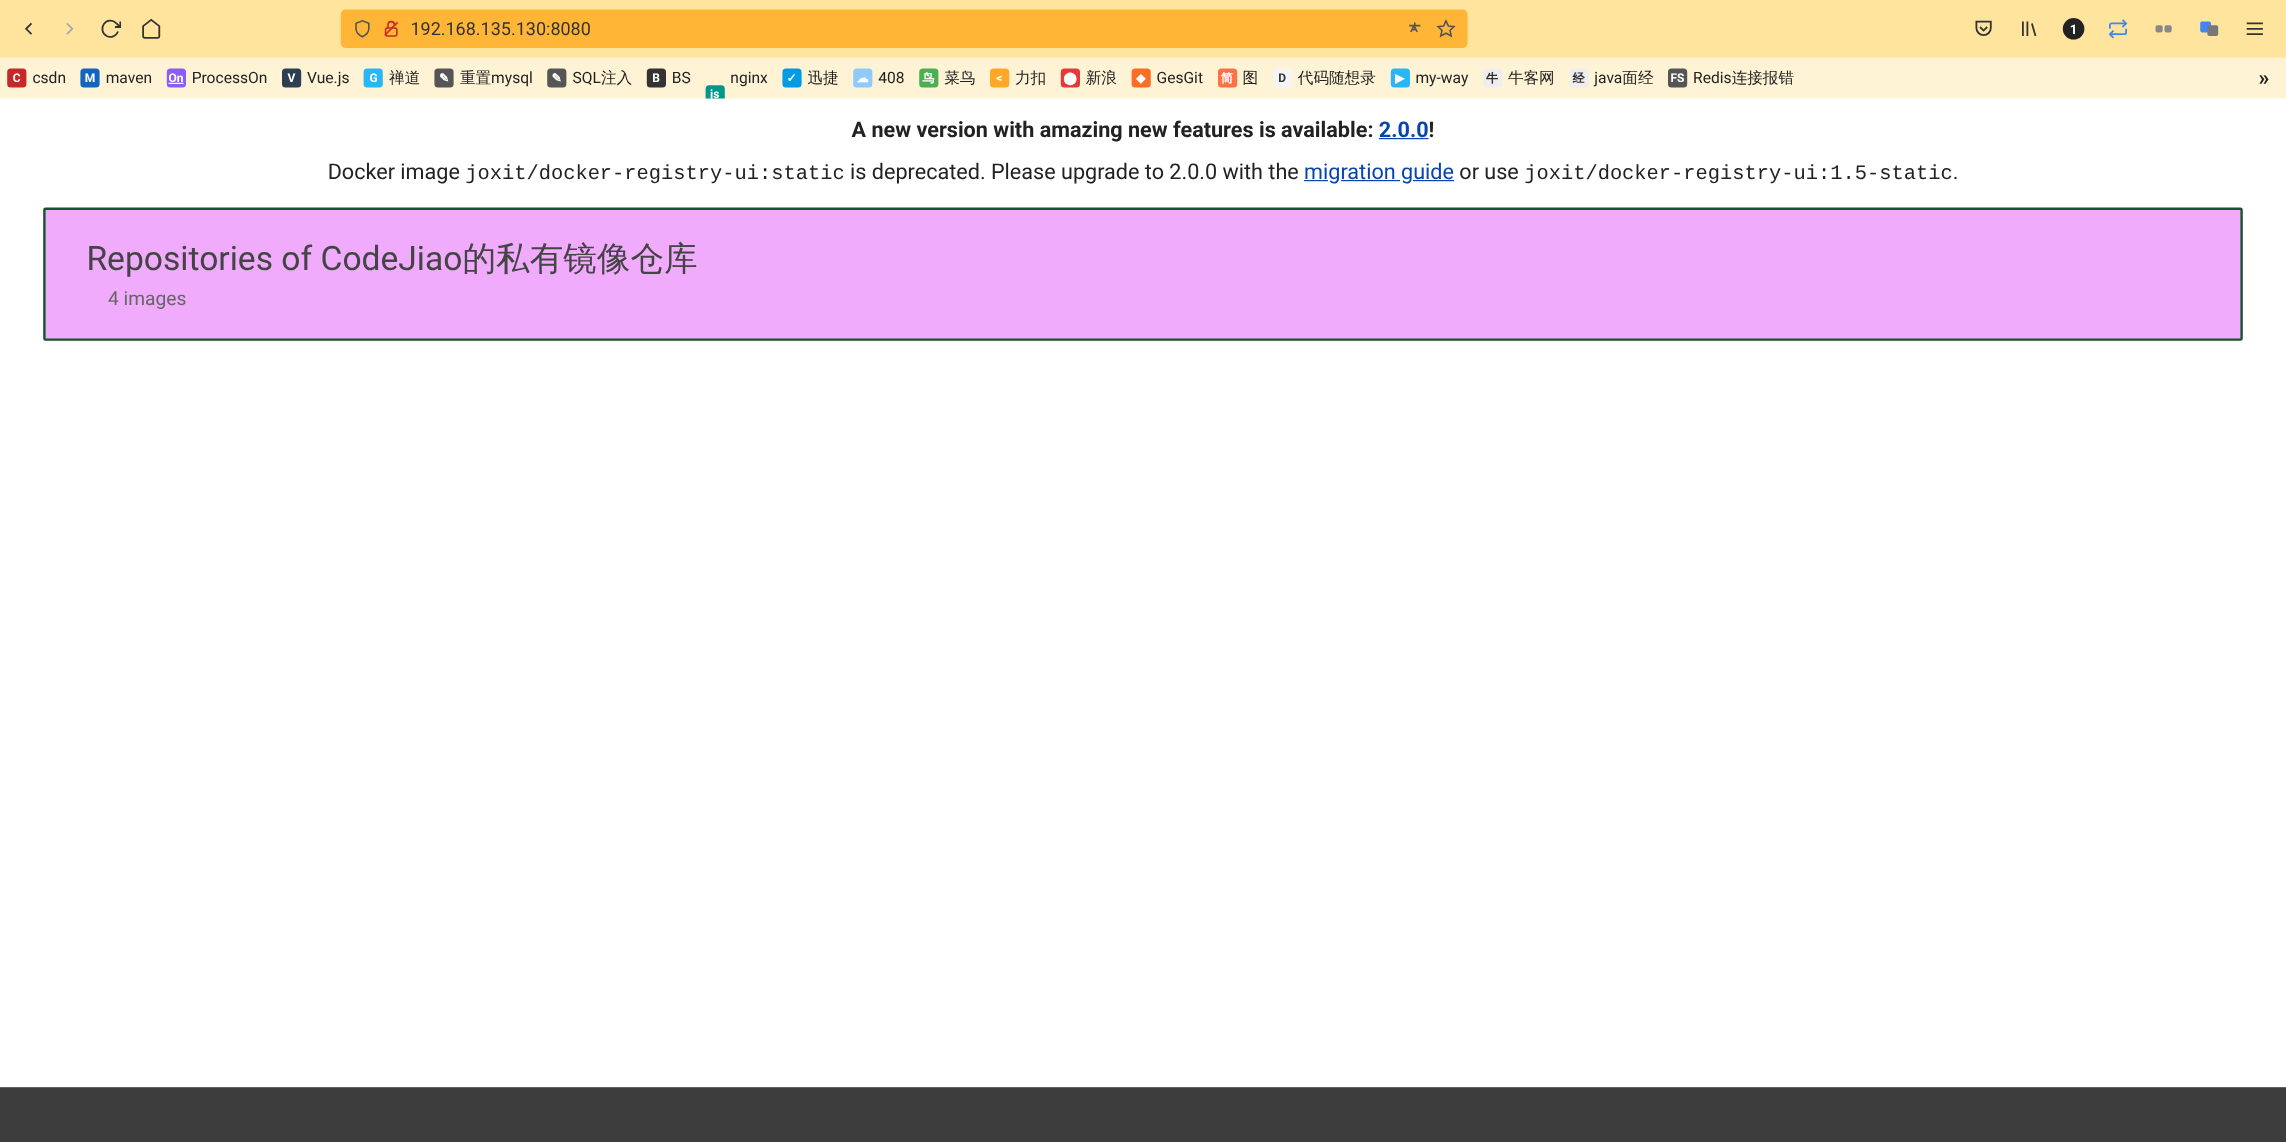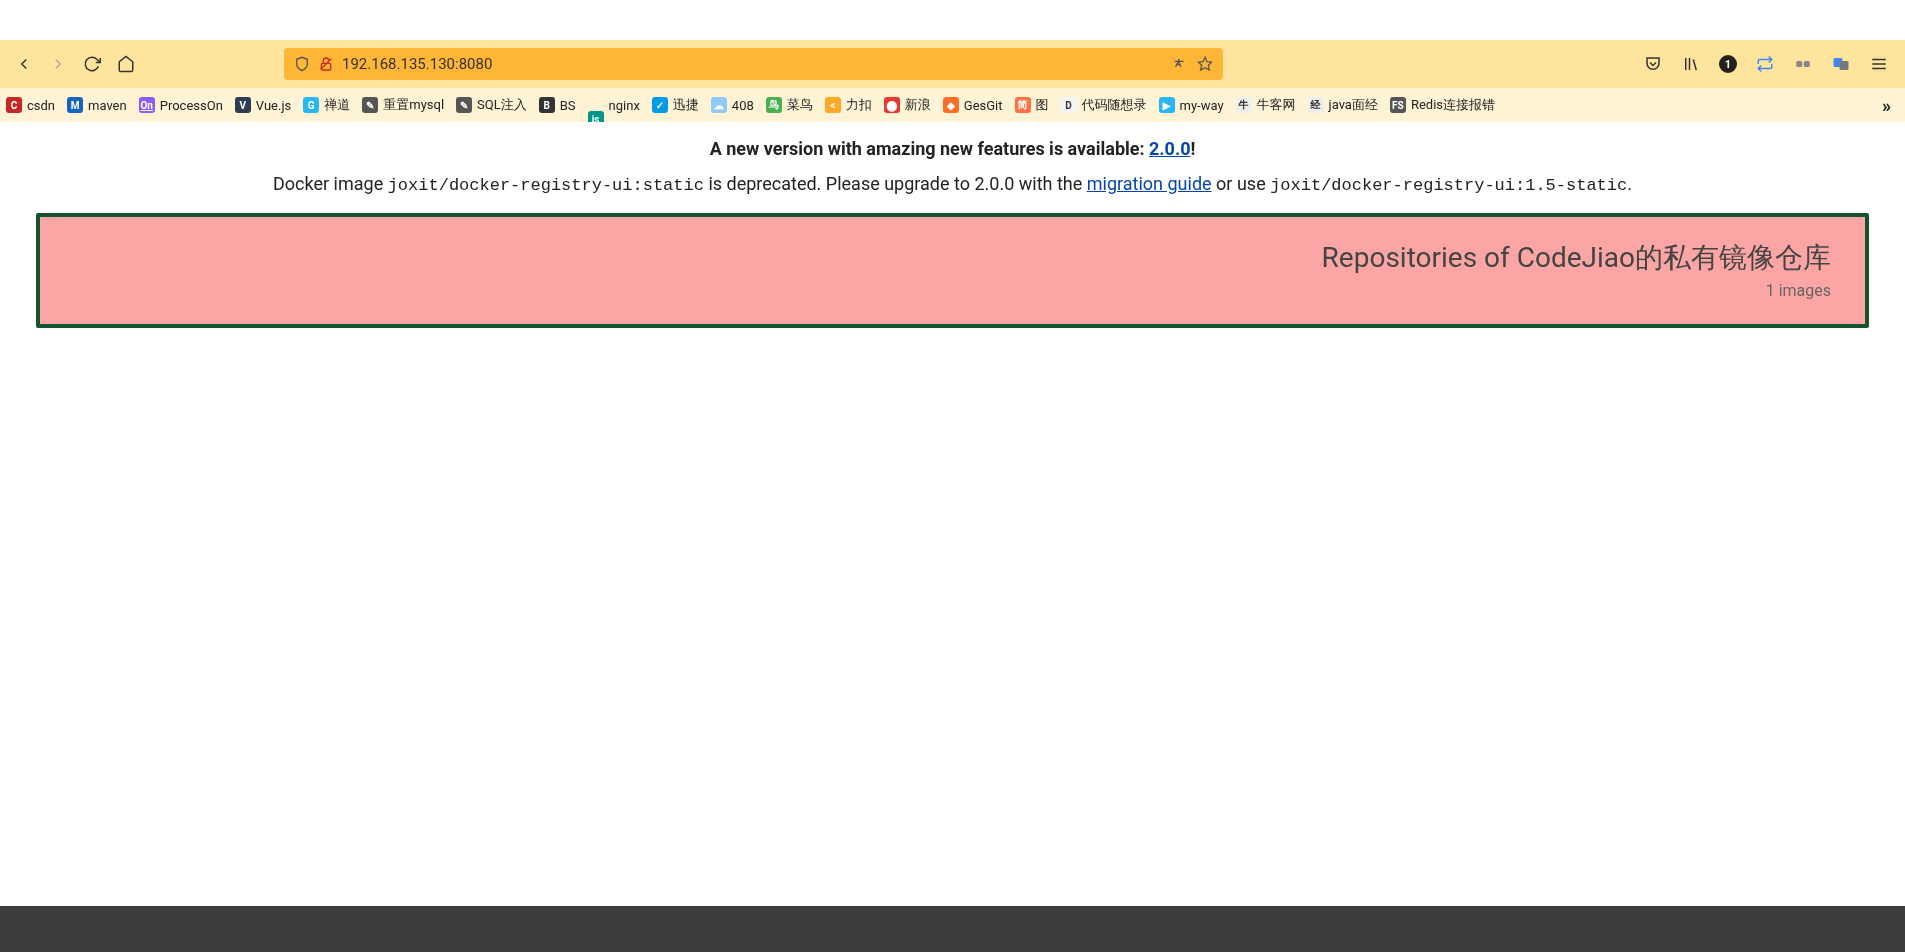--- a/index.html
+++ b/index.html
@@ -1,19 +1,19 @@
 <!DOCTYPE html>
 <html><head>
 <meta charset="utf-8">
 <style>
 * { margin: 0; padding: 0; box-sizing: border-box; }
 body { font-family: -apple-system, BlinkMacSystemFont, "Segoe UI", Roboto, Helvetica, Arial, sans-serif; font-size: 14px; color: #222; background: #fff; }
 
 .browser-top { background: #fee49c; border-bottom: 0px; }
-.toolbar { display: flex; align-items: center; height: 48px; padding: 0 10px; gap: 6px; margin-top: 40px; }
+.toolbar { display: flex; align-items: center; height: 48px; padding: 0 10px; gap: 6px; }
 .nav-btn { width: 28px; height: 28px; display:flex; align-items:center; justify-content:center; color:#333; cursor:pointer; }
 .nav-btn.disabled { color:#aaa; }
 .urlbar { display:flex; align-items:center; flex: 0 0 939px; margin-left: 138px; height: 32px; background:#ffb636; border-radius:4px; padding:0 10px; gap:8px; color:#333; }
 .urlbar .icon { width:16px; height:16px; display:flex; align-items:center; justify-content:center; }
 .urlbar .addr { flex:1; font-size:15px; }
 .urlbar .right { display:flex; align-items:center; gap:10px; }
 .toolbar-right { display:flex; align-items:center; gap:18px; margin-left:auto; padding-right:6px; }
 .toolbar-right .icon { width:20px; height:20px; display:flex; align-items:center; justify-content:center; color:#333; }
 .badge-dark { width:18px; height:18px; border-radius:50%; background:#222; color:#fff; display:flex; align-items:center; justify-content:center; font-size:11px; font-weight:bold; }
 
@@ -23,21 +23,21 @@
 .bm-overflow { margin-left:auto; padding:0 8px; font-size:18px; font-weight:bold; cursor:pointer; }
 
 .content { background:#fff; }
 .notice { text-align:center; padding: 16px 20px 0; font-size:18px; }
 .notice .bold { font-weight:bold;text-align:right; }
 .notice a { color:#0645ad; text-decoration:underline; font-weight:bold;margin-top:20px; }
 .deprecation { text-align:center; padding: 14px 20px 18px; font-size:18px; color:#222; }
 .deprecation .mono { font-family: "Courier New", monospace; font-size:17px; }
 .deprecation a { color:#0645ad; text-decoration:underline;text-align:center; }
 
-.card { margin: 0 36px 12px; border:4px solid #14532d; border-radius:2px; background:#fca5a5; box-shadow: 0 1px 1px rgba(0,0,0,0.03); text-align: right; }
+.card { margin: 0 36px 12px; border:2px solid #14532d; border-radius:2px; background:#f0abfc; box-shadow: 0 1px 1px rgba(0,0,0,0.03); }
 .card-header { padding: 22px 34px 24px; }
 .card-header h1 { font-size:28px; font-weight:400; color:#444; margin-bottom:4px; }
 .card-header .sub { font-size:16px; color:#666; margin-left:18px; }
 
 .repo-row { display:flex; align-items:center; padding: 14px 16px; cursor:pointer; }
 .repo-row .send { width:24px; height:24px; color:#9e9e9e; margin-right:30px; display:flex; align-items:center; }
 .repo-row .name { font-size:17px; color:#444; }
 
 .footer { position:fixed; bottom:0; left:0; right:0; height:46px; background:#3c3c3c; color:#ddd; display:flex; align-items:center; padding:0 22px; font-size:14px; }
 
@@ -237,19 +237,19 @@
   <div class="notice">
     <span class="bold">A new version with amazing new features is available: </span><a href="#">2.0.0</a><span class="bold">!</span>
   </div>
   <div class="deprecation">
     <span>Docker image </span><span class="mono">joxit/docker-registry-ui:static</span><span> is deprecated. Please upgrade to 2.0.0 with the </span><a href="#">migration guide</a><span> or use </span><span class="mono">joxit/docker-registry-ui:1.5-static</span><span>.</span>
   </div>
 
   <div class="card">
     <div class="card-header">
       <h1>Repositories of CodeJiao的私有镜像仓库</h1>
-      <div class="sub">1 images</div>
+      <div class="sub">4 images</div>
     </div>
   </div>
 
 </div>
 
 <div class="footer"></div>
 
 </body></html>

